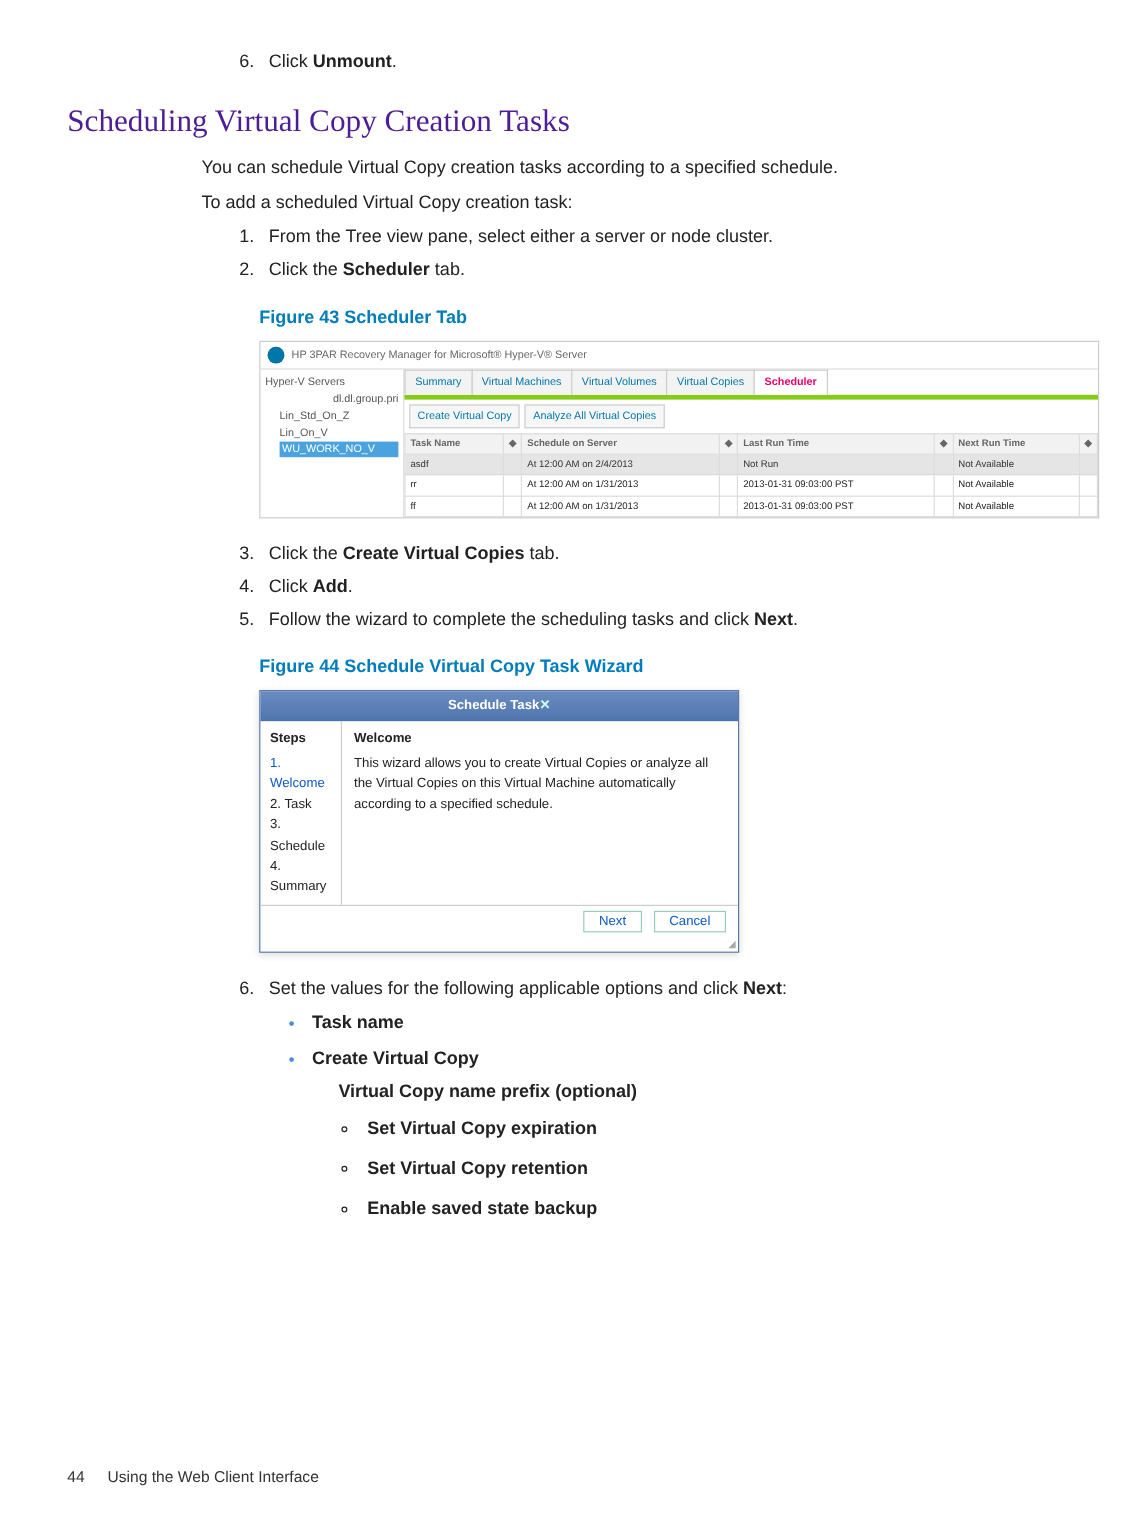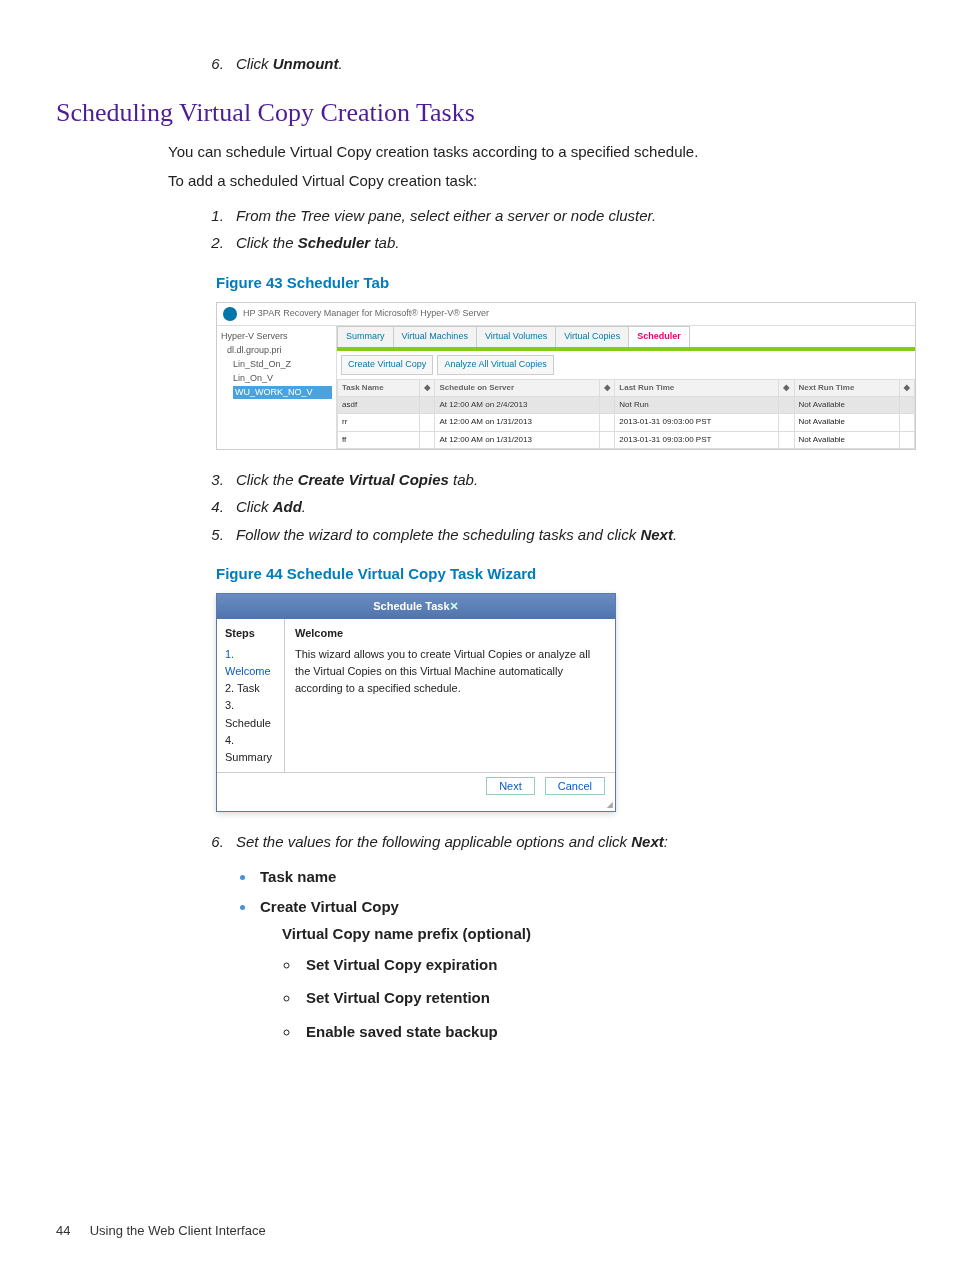--- a/index.html
+++ b/index.html
@@ -6,21 +6,21 @@
   body {
     font-family: Arial, Helvetica, sans-serif;
     background: #fff;
     margin: 0;
     padding: 40px 56px 60px 56px;
     width: 954px;
     color: #222;
     font-size: 15px;
     line-height: 1.55;
   }
-  ol.main-list { margin: 12px; padding-left: 160px; font-style: italic; }
+  ol.main-list { margin: 0; padding-left: 160px; }
   ol.main-list > li { padding-left: 8px; margin-bottom: 4px; }
   h2.section-title {
     font-family: Liberation Serif, serif;
     font-weight: 300;
     font-size: 26px;
     color: #4c1d95;
     margin: 18px 0 6px 0;
   }
   .body-para { margin: 0 0 6px 0; padding-left: 112px; }
   .fig-caption {
@@ -154,21 +154,21 @@
 <div class="fig-caption">Figure 43 Scheduler Tab</div>
 
 <div class="fig43">
   <div class="fig43-header">
     <span class="hp-logo"></span>
     <span>HP 3PAR Recovery Manager for Microsoft® Hyper-V® Server</span>
   </div>
   <div class="fig43-body">
     <div class="fig43-tree">
       <div>Hyper-V Servers</div>
-      <div style="padding-left:6px;">dl.dl.group.pri</div>
+      <div style="padding-left:6px;text-align:right;">dl.dl.group.pri</div>
       <div style="padding-left:12px;">Lin_Std_On_Z</div>
       <div style="padding-left:12px;">Lin_On_V</div>
       <div style="padding-left:12px;"><span class="sel">WU_WORK_NO_V</span></div>
     </div>
     <div class="fig43-main">
       <div class="tabbar">
         <div>Summary</div>
         <div>Virtual Machines</div>
         <div>Virtual Volumes</div>
         <div>Virtual Copies</div>

